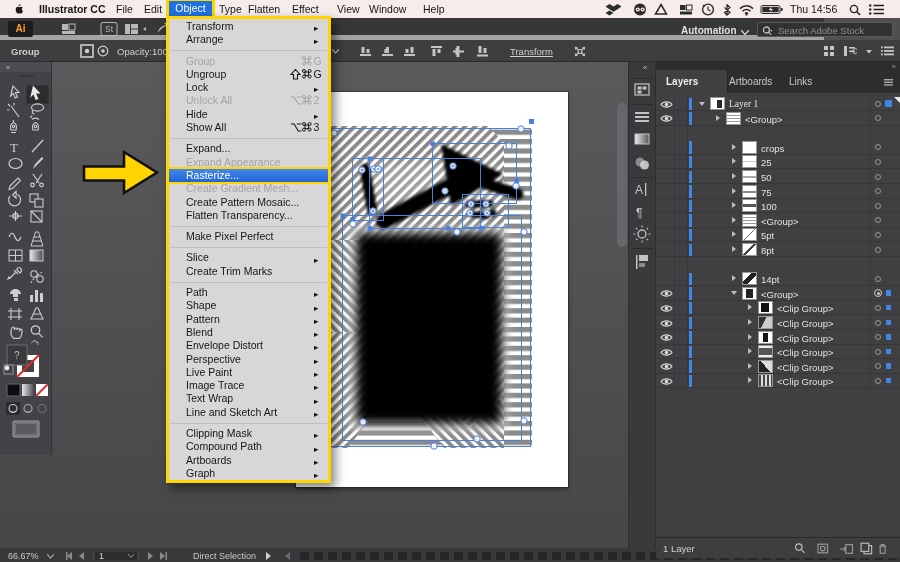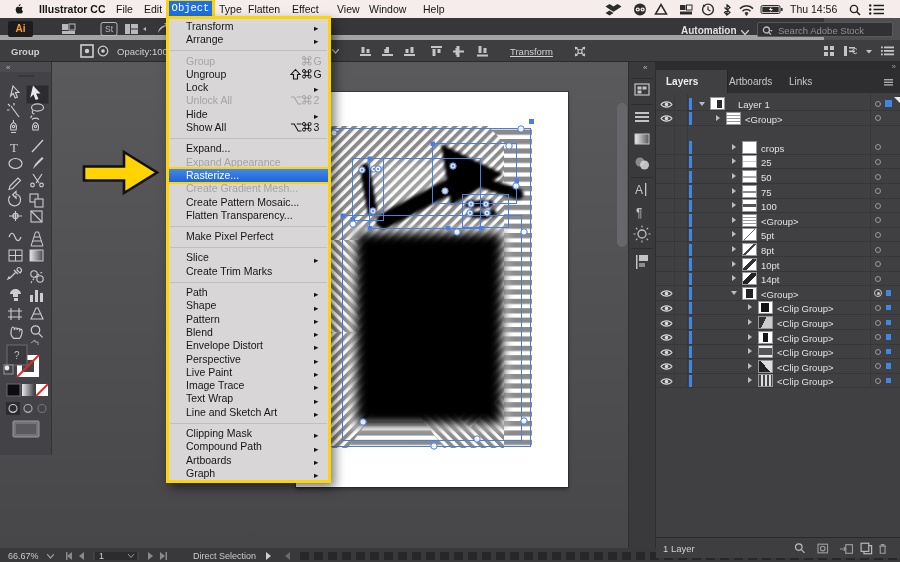--- a/index.html
+++ b/index.html
@@ -351,21 +351,21 @@
       <div class="abs" style="left:214px;top:32px;width:1px;height:292px;background:#38383b;"></div>
       <div id="lrows" style="position:absolute;left:0;top:2.5px;width:244px;height:486px;">
       <div class="lrow" style="top:32.0px;">
           <svg class="abs" style="left:4px;top:3px" width="13" height="9" viewBox="0 0 13 9">
             <path d="M1 4.5 C3.5 1 9.5 1 12 4.5 C9.5 8 3.5 8 1 4.5z" fill="none" stroke="#d8d8da" stroke-width="1.1"></path>
             <circle cx="6.5" cy="4.5" r="1.8" fill="#d8d8da"></circle>
           </svg>
           <div class="abs" style="left:33px;top:1px;width:3px;height:12.6px;background:#3f87e4;"></div>
           <div class="abs" style="left:43px;top:5px;width:0;height:0;border-left:3px solid transparent;border-right:3px solid transparent;border-top:4px solid #bcbcbe;"></div>
           <div class="thumb t-art" style="left:55px;"></div>
-          <div class="abs" style="left:82px;top:2.5px;">Layer 1</div>
+          <div class="abs" style="left:73px;top:2.5px;font-family:Liberation Serif, serif;">Layer 1</div>
           <div class="abs" style="left:219px;top:4px;width:6px;height:6px;border:1px solid #98989a;border-radius:50%;"></div>
           <div class="abs" style="left:229px;top:3.5px;width:6.5px;height:6.5px;background:#3f87e4;"></div>
           <div class="abs" style="right:0;top:0;width:0;height:0;border-left:6px solid transparent;border-top:6px solid #ededef;right:0;"></div>
         </div>
       <div class="lrow" style="top:46.6px;">
           <svg class="abs" style="left:4px;top:3px" width="13" height="9" viewBox="0 0 13 9">
             <path d="M1 4.5 C3.5 1 9.5 1 12 4.5 C9.5 8 3.5 8 1 4.5z" fill="none" stroke="#d8d8da" stroke-width="1.1"></path>
             <circle cx="6.5" cy="4.5" r="1.8" fill="#d8d8da"></circle>
           </svg>
           <div class="abs" style="left:33px;top:1px;width:3px;height:12.6px;background:#3f87e4;"></div>
@@ -421,27 +421,20 @@
           <div class="abs" style="left:76px;top:3.5px;width:0;height:0;border-top:3px solid transparent;border-bottom:3px solid transparent;border-left:4px solid #bcbcbe;"></div>
           <div class="thumb t-d1" style="left:87px;"></div>
           <div class="abs" style="left:105px;top:2.5px;">5pt</div>
           <div class="abs" style="left:219px;top:4px;width:6px;height:6px;border:1px solid #98989a;border-radius:50%;"></div>
         </div>
       <div class="lrow" style="top:178.0px;">
           <div class="abs" style="left:33px;top:1px;width:3px;height:12.6px;background:#3f87e4;"></div>
           <div class="abs" style="left:76px;top:3.5px;width:0;height:0;border-top:3px solid transparent;border-bottom:3px solid transparent;border-left:4px solid #bcbcbe;"></div>
           <div class="thumb t-d2" style="left:87px;"></div>
           <div class="abs" style="left:105px;top:2.5px;">8pt</div>
-          <div class="abs" style="left:219px;top:4px;width:6px;height:6px;border:1px solid #98989a;border-radius:50%;"></div>
-        </div>
-      <div class="lrow" style="top:192.6px;">
-          <div class="abs" style="left:33px;top:1px;width:3px;height:12.6px;background:#3f87e4;"></div>
-          <div class="abs" style="left:76px;top:3.5px;width:0;height:0;border-top:3px solid transparent;border-bottom:3px solid transparent;border-left:4px solid #bcbcbe;"></div>
-          <div class="thumb t-d3" style="left:87px;"></div>
-          <div class="abs" style="left:105px;top:2.5px;">10pt</div>
           <div class="abs" style="left:219px;top:4px;width:6px;height:6px;border:1px solid #98989a;border-radius:50%;"></div>
         </div>
       <div class="lrow" style="top:207.2px;">
           <div class="abs" style="left:33px;top:1px;width:3px;height:12.6px;background:#3f87e4;"></div>
           <div class="abs" style="left:76px;top:3.5px;width:0;height:0;border-top:3px solid transparent;border-bottom:3px solid transparent;border-left:4px solid #bcbcbe;"></div>
           <div class="thumb t-d4" style="left:87px;"></div>
           <div class="abs" style="left:105px;top:2.5px;">14pt</div>
           <div class="abs" style="left:219px;top:4px;width:6px;height:6px;border:1px solid #98989a;border-radius:50%;"></div>
         </div>
       <div class="lrow" style="top:221.8px;">
@@ -732,21 +725,21 @@
     </div>
   </div>
   <div id="menubar" class="abs">
     <svg class="mi" style="left:15px;top:2.5px" width="11" height="13" viewBox="0 0 11 13">
       <path fill="#1b1b1b" d="M5.6 3.2c.6-.8 1.6-1.4 2.4-1.4.1.9-.3 1.8-.8 2.4-.6.7-1.5 1.3-2.4 1.2-.1-.8.3-1.7.8-2.2zM8.9 6c-1.2-.1-2.2.7-2.8.7-.6 0-1.5-.7-2.4-.6-1.2 0-2.4.7-3 1.9-1.3 2.2-.3 5.5.9 7.3.6.9 1.3 1.9 2.3 1.8.9 0 1.3-.6 2.4-.6s1.4.6 2.4.6 1.6-.9 2.2-1.8c.7-1 1-2 1-2.1 0 0-1.9-.8-1.9-3 0-1.9 1.5-2.8 1.6-2.8-.9-1.3-2.2-1.4-2.7-1.4z" transform="scale(.62) translate(1,0)"></path>
     </svg>
     <div class="mi" style="left:39px;font-weight:bold;">Illustrator CC</div>
     <div class="mi" style="left:116px;">File</div>
     <div class="mi" style="left:144px;">Edit</div>
     <div class="mi" style="left:166px;top:0;width:49px;height:18px;background:#fed500;"></div>
-    <div class="mi" style="left:169px;top:1px;width:43px;height:15.5px;background:#1e71e2;color:#fff;text-align:center;line-height:15px;font-family:Liberation Mono, monospace;">Object</div>
+    <div class="mi" style="left:169px;top:1px;width:43px;height:15.5px;background:#1e71e2;color:#fff;text-align:center;line-height:15px;">Object</div>
     <div class="mi" style="left:219px;">Type</div>
     <div class="mi" style="left:248px;">Flatten</div>
     <div class="mi" style="left:292px;">Effect</div>
     <div class="mi" style="left:337px;">View</div>
     <div class="mi" style="left:369px;">Window</div>
     <div class="mi" style="left:423px;">Help</div>
     <svg class="mi" style="left:604px;top:3px;" width="190" height="13" viewBox="0 0 190 13">
       <g fill="#2c2c2c">
           <path d="M5.5 1 9.5 3.6 5.5 6.2 1.5 3.6zM13.5 1 17.5 3.6 13.5 6.2 9.5 3.6zM9.5 8.8 5.5 6.2 9.5 3.6 13.5 6.2zM5.5 7.4 9.5 10 5.5 12.6 1.5 10z" transform="translate(0,0)"></path>
         </g>

